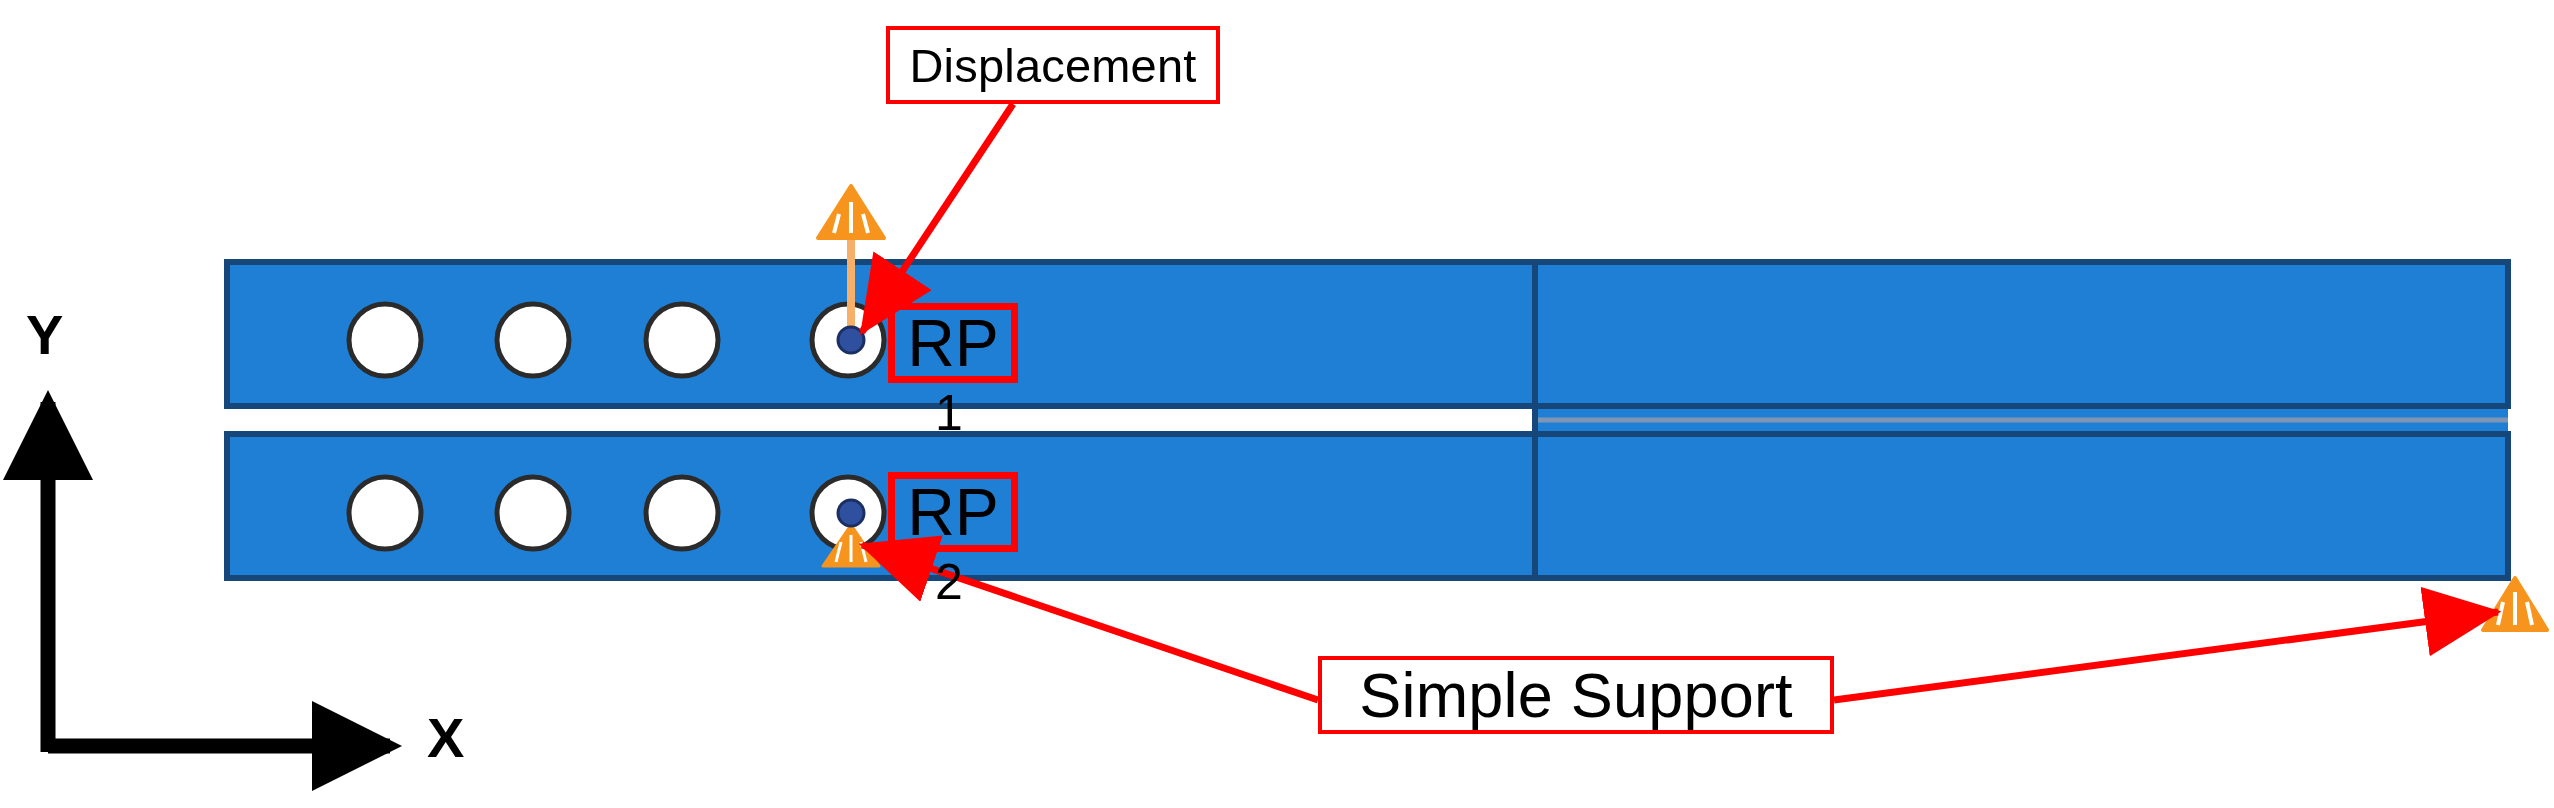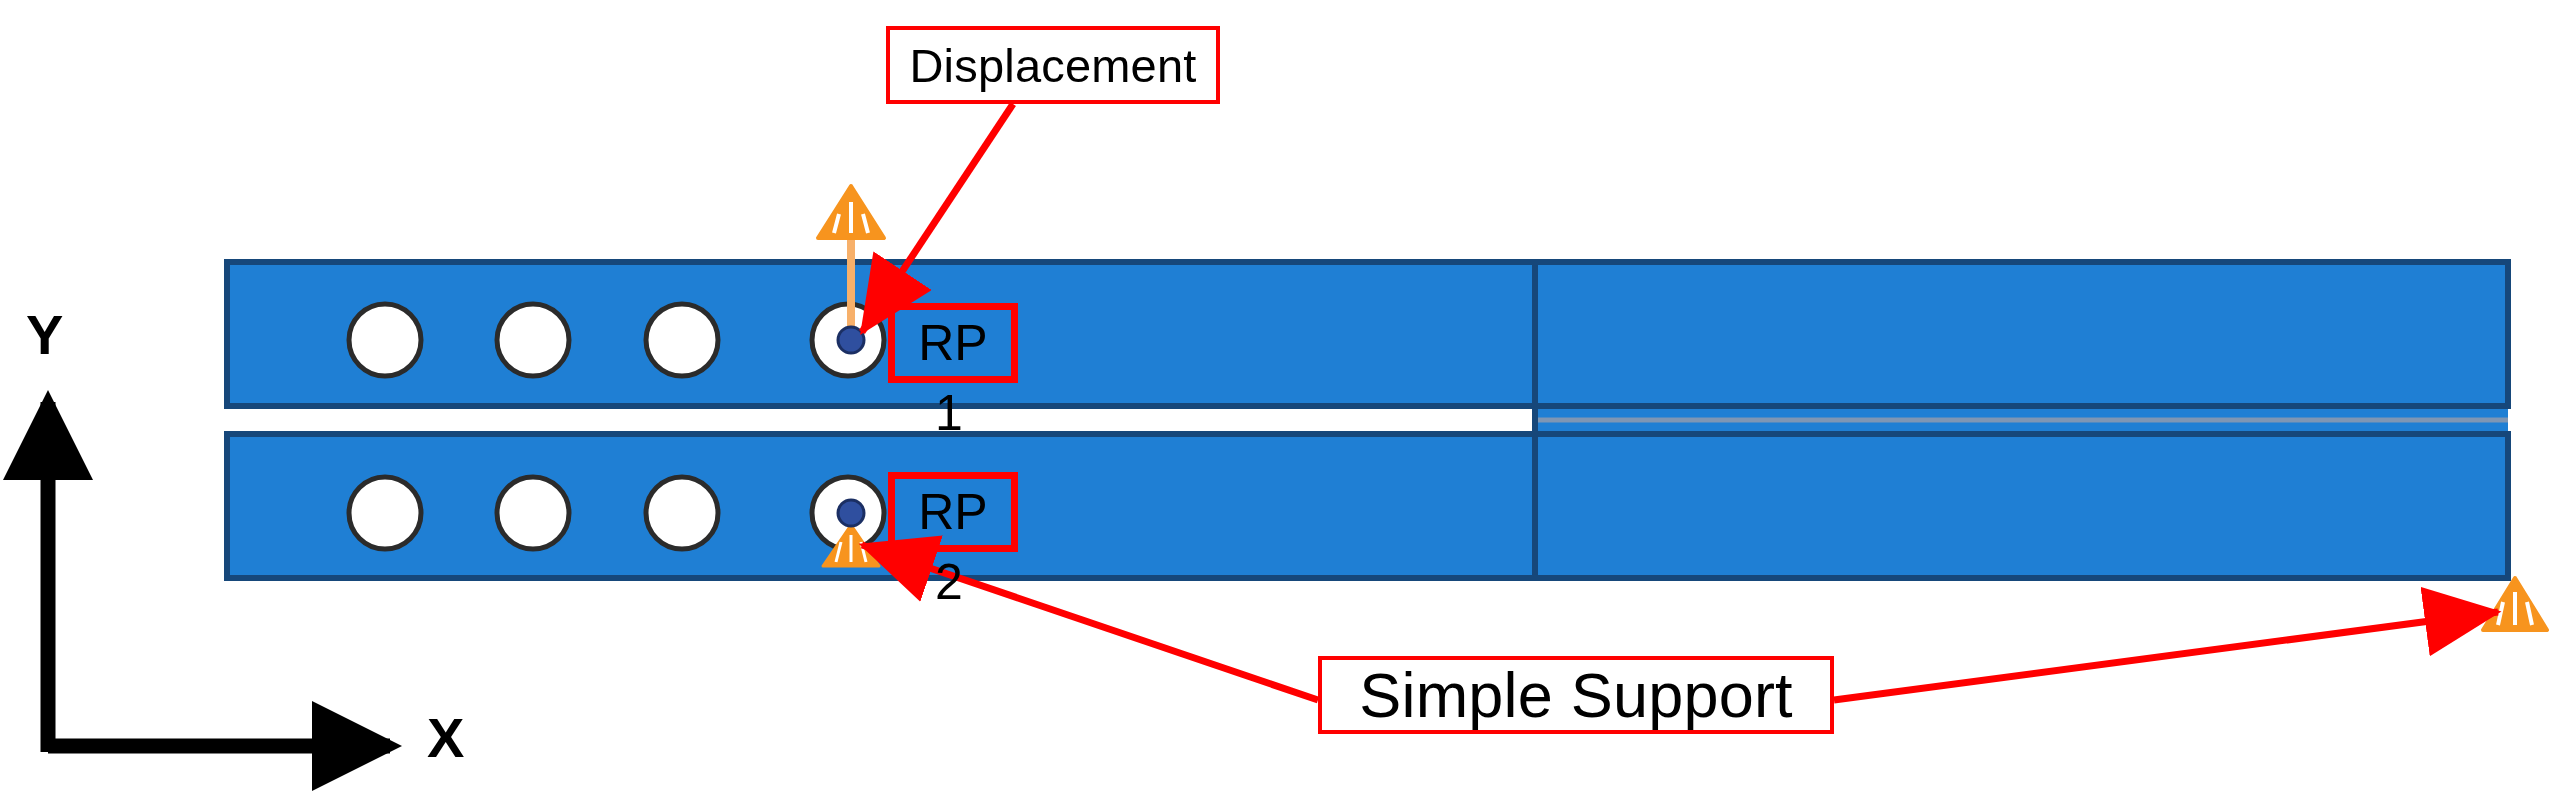--- a/index.html
+++ b/index.html
@@ -52,21 +52,21 @@
   }
   .rp-box {
     position: absolute;
     box-sizing: border-box;
     border: 7px solid #ff0000;
     background: transparent;
     display: flex;
     align-items: center;
     justify-content: center;
     color: #000000;
-    font-size: 50px;
+    font-size: 66px;
     white-space: nowrap;
   }
   #rp1-box { left: 888px; top: 303px; width: 130px; height: 80px; }
   #rp2-box { left: 888px; top: 472px; width: 130px; height: 80px; }
   .rp-num {
     position: absolute;
     color: #000000;
     font-size: 50px;
     line-height: 1;
     white-space: nowrap;

